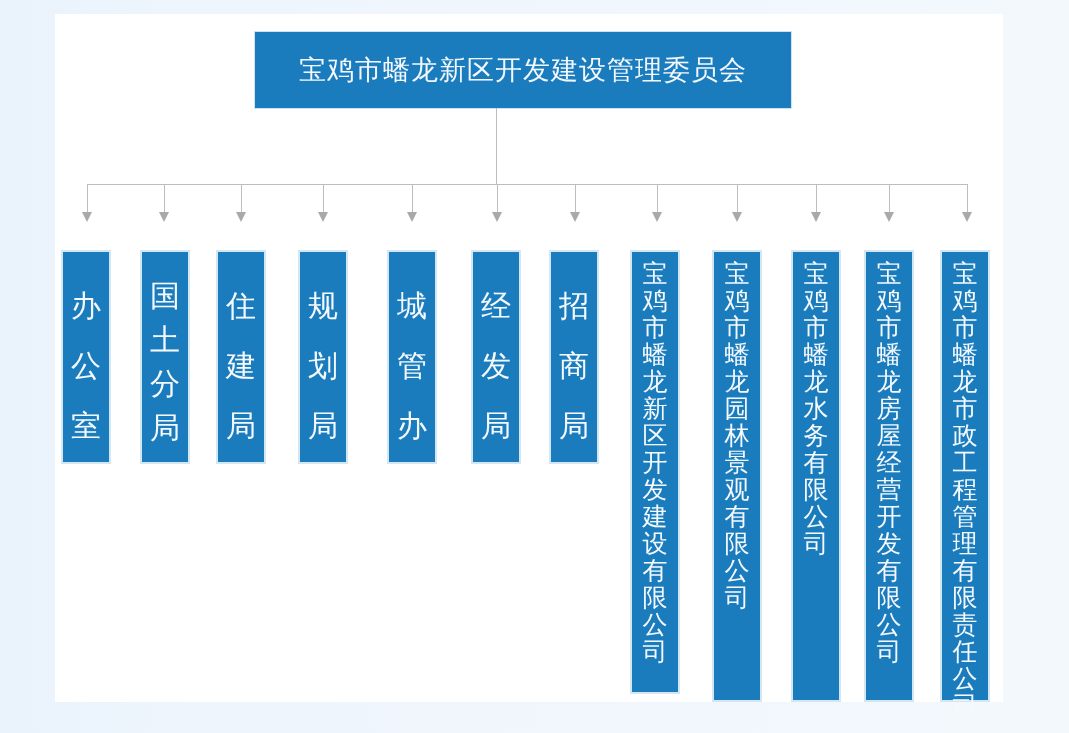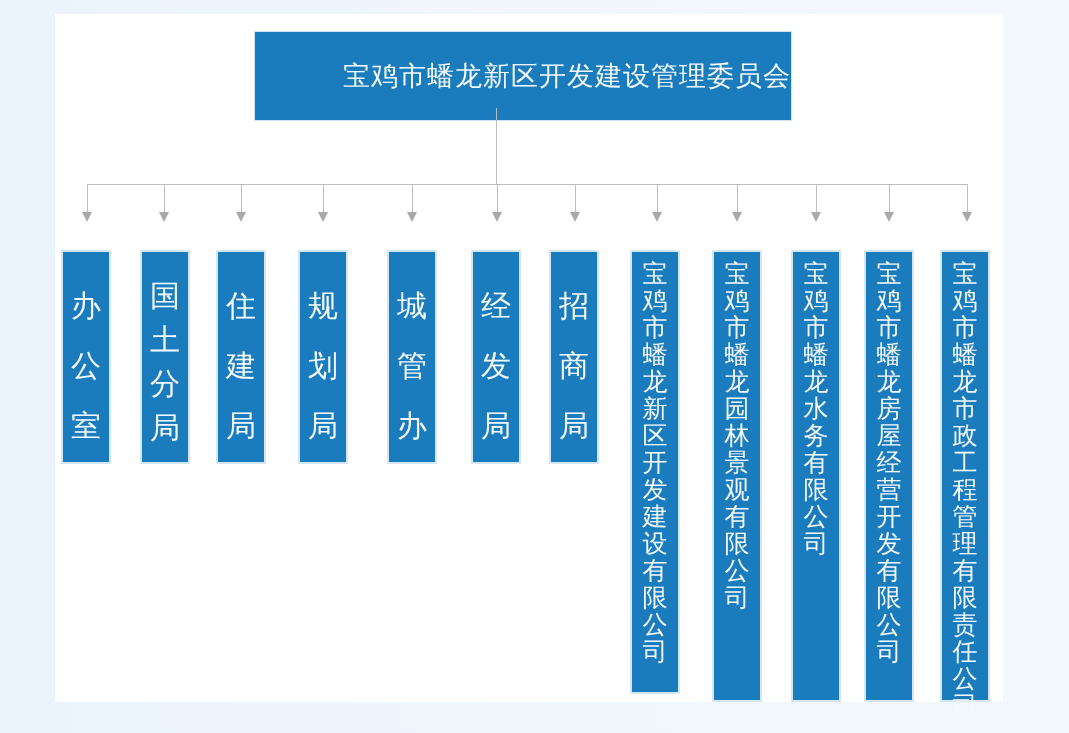--- a/index.html
+++ b/index.html
@@ -6,23 +6,23 @@
   body {
     width:1069px; height:733px; position:relative; overflow:hidden;
     background: linear-gradient(90deg, #eaf3fc 0%, #f1f6fd 40%, #f3f8fd 100%);
     font-family: "DejaVu Sans", "Liberation Sans", sans-serif;
   }
   .canvas {
     position:absolute; left:55px; top:14px; width:948px; height:688px;
     background:#ffffff;
   }
   .root-box {
-    position:absolute; left:255px; top:32px; width:536px; height:88px;
+    position:absolute; left:255px; top:32px; width:536px; height:76px;
     background:#1b7cbd; color:#f2f8fd;
-    display:flex; align-items:center; justify-content:flex-end;
+    display:flex; align-items:center; justify-content:center;
     font-size:27px; letter-spacing:1px;
     box-shadow: 0 0 0 1px #cfe3f3;
   }
   .connector { position:absolute; background:#bdbdbd; }
   .arrow {
     position:absolute; width:0; height:0;
     border-left:5px solid transparent; border-right:5px solid transparent;
     border-top:10px solid #a9a9a9;
   }
   .unit {

